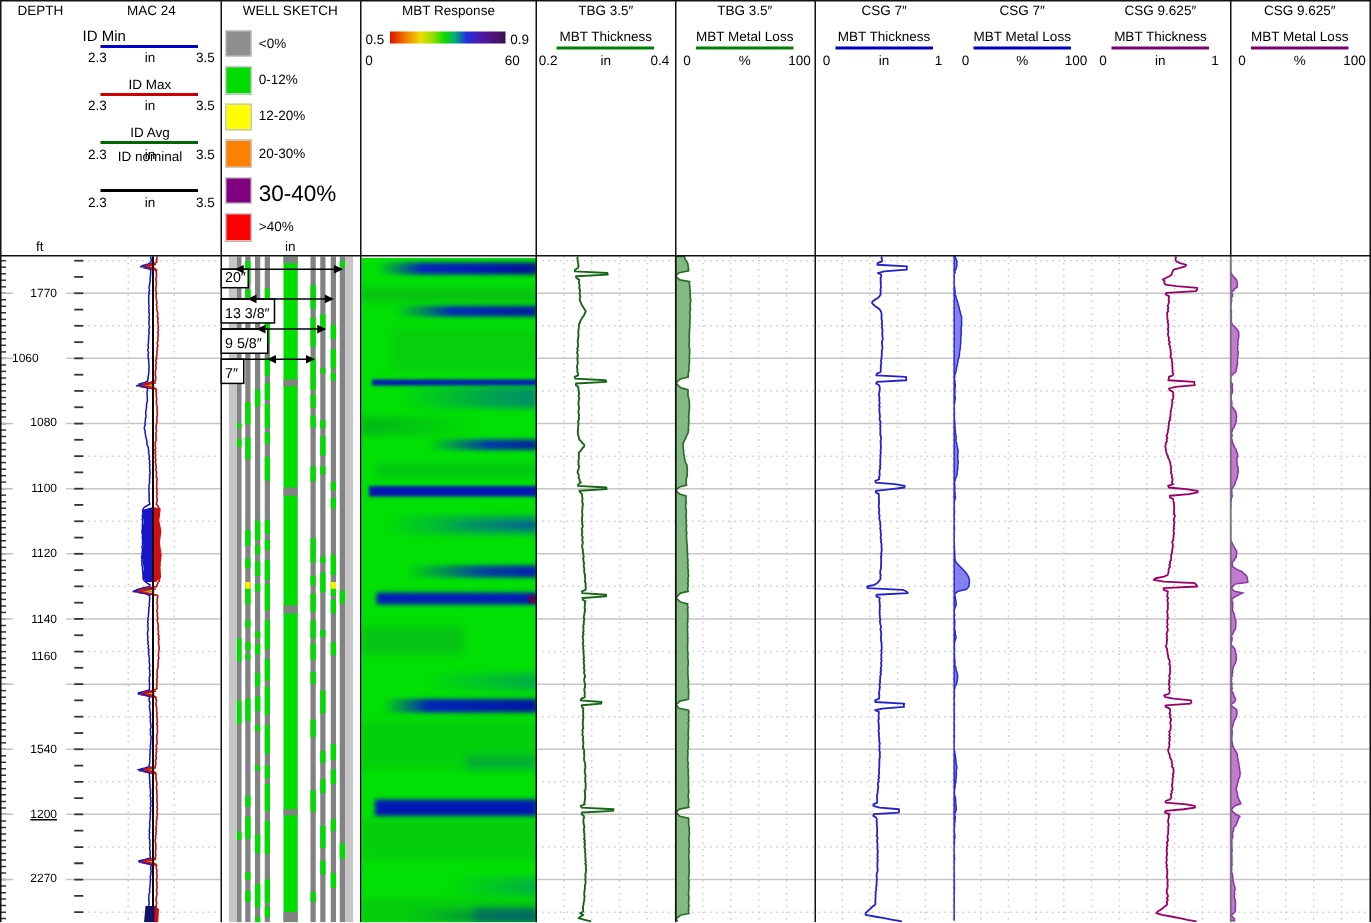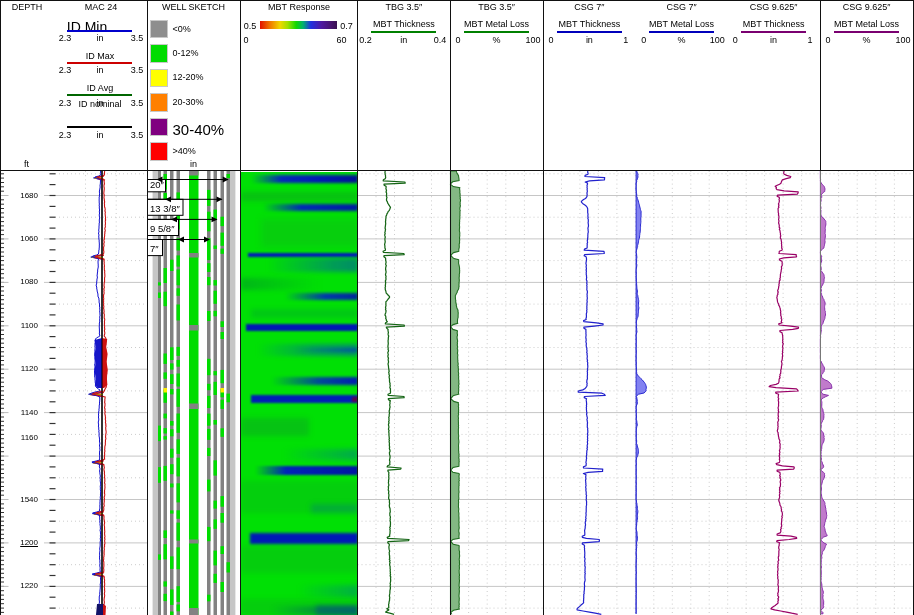--- a/index.html
+++ b/index.html
@@ -422,35 +422,35 @@
       <line x1="93.5" y1="513.8" x2="103" y2="513.8" stroke="#a8a000" stroke-width="1.2"></line>
       <path d="M102,572.5 L92.5,574.6 L102,576.6" fill="none" stroke="#1313cf" stroke-width="1"></path>
       <path d="M104,572.8 L94,574.9 L104,576.9" fill="none" stroke="#cc1111" stroke-width="1"></path>
       <line x1="93.5" y1="574.8" x2="103" y2="574.8" stroke="#a8a000" stroke-width="1.2"></line>
       <polyline points="100.7,171 100.4,172 100.9,173 100.8,174 100.6,175 98.9,176 95,177 96.3,178 100,179 100.4,180 100.5,181 100.4,182 100.4,183 100.3,184 100.1,185 100,186 100.2,187 100,188 99.8,189 99.7,190 99.4,191 99.4,192 99.5,193 99.8,194 99.2,195 99.6,196 99.1,197 99.2,198 99.2,199 99.1,200 99.2,201 99.2,202 99.2,203 99.4,204 99.2,205 99.2,206 99.5,207 99.1,208 99.6,209 99.5,210 99.5,211 99.2,212 99.7,213 99.3,214 99.3,215 99.3,216 99.5,217 99.8,218 99.3,219 99.4,220 99.2,221 99.5,222 99.3,223 99,224 99.3,225 98.9,226 99.1,227 98.9,228 99,229 98.6,230 98.9,231 99,232 98.5,233 98.6,234 99.1,235 98.7,236 98.8,237 98.9,238 98.8,239 99.2,240 99.1,241 99.2,242 99.3,243 99.3,244 99.4,245 99.2,246 99.4,247 99.1,248 99.2,249 99,250 98.7,251 98.9,252 98.5,253 98.5,254 96.6,255 92.7,256 92.6,257 96.9,258 98.4,259 98.3,260 98,261 98.1,262 98,263 98.2,264 98.2,265 98.2,266 98.3,267 98,268 97.9,269 97.6,270 97.7,271 97.6,272 97.3,273 97.4,274 97.1,275 97.1,276 97.4,277 97.3,278 97,279 96.9,280 96.9,281 96.6,282 96.8,283 96.5,284 96.2,285 96.2,286 96.8,287 96.7,288 96.8,289 97.1,290 97.1,291 97.4,292 97.7,293 97.9,294 98,295 97.9,296 98.2,297 98.8,298 99,299 98.9,300 99.3,301 98.9,302 99.4,303 99.4,304 99.7,305 99.3,306 99.8,307 99.8,308 99.6,309 100,310 99.7,311 99.7,312 100,313 99.8,314 100.1,315 100,316 99.6,317 99.9,318 99.8,319 99.6,320 99.8,321 99.7,322 99.4,323 99.3,324 99.4,325 99.3,326 99.2,327 99.4,328 99.3,329 99.5,330 99.3,331 99.6,332 99.3,333 99.4,334 99.7,335 99.9,336 98.2,337 96.4,338 95.5,339 95.3,340 95.3,341 95.4,342 95.2,343 94.8,344 95.2,345 94.8,346 95,347 95.1,348 95,349 94.9,350 94.9,351 95,352 94.8,353 94.9,354 95,355 95.1,356 95.3,357 94.8,358 95.1,359 94.9,360 95.3,361 94.9,362 95.2,363 94.8,364 94.6,365 95,366 94.9,367 94.9,368 94.6,369 94.7,370 94.6,371 94.4,372 94.7,373 94.5,374 94.7,375 94.6,376 94.7,377 95.1,378 94.9,379 95.1,380 95.2,381 95.2,382 95.3,383 95.6,384 95.3,385 95.5,386 96,387 97.1,388 98.3,389 100,390 99.8,391 95.1,392 91.7,393 89.6,394 93.9,395 97.6,396 99.9,397 99.6,398 100,399 99.6,400 99.8,401 99.5,402 99.5,403 99.7,404 99.2,405 99.3,406 99.1,407 99.3,408 98.9,409 99,410 99,411 98.5,412 98.8,413 98.5,414 98.5,415 98.8,416 98.3,417 98.7,418 98.7,419 98.8,420 98.5,421 98.3,422 98.3,423 98.5,424 98.7,425 98.4,426 98.5,427 98.9,428 98.5,429 99,430 99,431 98.7,432 99.3,433 98.9,434 99.2,435 98.9,436 99.4,437 99.3,438 99.6,439 99.6,440 99.4,441 99.6,442 99.8,443 99.9,444 99.5,445 99.5,446 99.9,447 99.8,448 99.7,449 100.1,450 99.7,451 99.5,452 99.6,453 99.4,454 99.7,455 99.7,456 99.6,457 99.7,458 99.6,459 99.7,460 96.1,461 91.9,462 96,463 99.5,464 99.7,465 99.4,466 99.3,467 99.9,468 100,469 99.8,470 99.5,471 99.8,472 99.9,473 99.9,474 100.2,475 100.3,476 100.3,477 99.9,478 100.4,479 100.2,480 100.2,481 100.4,482 100.5,483 100.7,484 100.6,485 100.2,486 100.3,487 100.4,488 100.3,489 100.3,490 100.8,491 100.6,492 100.6,493 100.5,494 100.4,495 100.6,496 100.1,497 100.4,498 100.3,499 100.1,500 100,501 100.1,502 99.8,503 100.1,504 99.9,505 99.8,506 99.9,507 99.9,508 99.8,509 99.4,510 99.8,511 96.6,512 92.7,513 96.2,514 99.4,515 99.6,516 99.6,517 99.8,518 99.6,519 99.9,520 100,521 99.7,522 100.1,523 100.1,524 99.9,525 100.4,526 100.2,527 100.4,528 100.4,529 100.1,530 100.1,531 100.6,532 100.3,533 100.7,534 100.6,535 100.2,536 100.7,537 100.3,538 100.2,539 100.5,540 100.4,541 100.1,542 100.2,543 100.1,544 100.2,545 100.1,546 100,547 99.8,548 99.7,549 99.9,550 100,551 99.6,552 99.8,553 99.4,554 99.9,555 99.5,556 99.6,557 99.6,558 99.5,559 99.9,560 99.9,561 99.8,562 100,563 100,564 99.8,565 99.8,566 100,567 100.2,568 100,569 100,570 100.2,571 100.3,572 96.7,573 92.3,574 96.7,575 100.8,576 100.9,577 100.4,578 100.6,579 100.5,580 100.8,581 100.5,582 100.6,583 100.2,584 100.2,585 100.4,586 100.2,587 100.3,588 100.1,589 100.1,590 99.9,591 100,592 99.6,593 99.9,594 99.8,595 99.4,596 99.2,597 99.3,598 99.2,599 99.2,600 99.4,601 99.4,602 99.4,603 98.9,604 99.3,605 99.4,606 99.4,607 99,608 99.3,609 99.2,610 99.4,611 99.2,612 99.8,613 99.7,614 99.4,615" fill="none" stroke="#1313cf" stroke-width="1"></polyline>
       <polyline points="104.6,171 104.6,172 104.4,173 104.5,174 104.3,175 102,176 97.5,177 99.1,178 103.1,179 104.5,180 104,181 104.3,182 104.2,183 104.5,184 104,185 104,186 104,187 104.3,188 104.2,189 104.2,190 104,191 104,192 103.8,193 103.9,194 104.3,195 104.2,196 104,197 104,198 104.3,199 104.3,200 104.4,201 104.7,202 104.3,203 104.5,204 104.5,205 104.5,206 104.6,207 105,208 105.1,209 105.2,210 104.8,211 105.4,212 105.2,213 105.1,214 105.3,215 105.3,216 105.5,217 105.6,218 105.3,219 105.7,220 105.2,221 105.4,222 105.4,223 105.5,224 105.2,225 105.3,226 105.4,227 104.9,228 104.8,229 105.2,230 105.2,231 104.7,232 105,233 104.6,234 104.7,235 104.6,236 104.5,237 104.2,238 104.5,239 103.9,240 103.9,241 104.3,242 104,243 103.7,244 104.1,245 104,246 103.7,247 103.5,248 103.7,249 103.5,250 103.8,251 103.9,252 103.7,253 103.5,254 99.9,255 95.6,256 95.6,257 99.6,258 103.9,259 104.3,260 103.9,261 104.3,262 104.1,263 104.2,264 104.3,265 104.5,266 104.2,267 104.4,268 104.3,269 104.4,270 104.8,271 104.6,272 104.7,273 104.8,274 104.8,275 104.9,276 104.8,277 104.5,278 104.6,279 104.5,280 104.7,281 104.4,282 104.3,283 104.1,284 104.1,285 104,286 104.4,287 104.2,288 103.7,289 104.2,290 103.9,291 104,292 104.1,293 104,294 103.4,295 103.7,296 103.4,297 103.7,298 103.8,299 103.2,300 103.8,301 103.3,302 103.7,303 103.7,304 103.5,305 103.8,306 103.9,307 103.5,308 103.8,309 104,310 104,311 104.2,312 103.7,313 104.2,314 104.4,315 104.2,316 104.3,317 104.1,318 104.7,319 104.7,320 104.5,321 104.4,322 104.6,323 104.3,324 104.5,325 104.5,326 104.7,327 104.4,328 104.9,329 104.5,330 104.4,331 104.7,332 104.8,333 104.7,334 104.4,335 104.2,336 105,337 105.7,338 106,339 106,340 106,341 106,342 105.6,343 105.9,344 105.6,345 105.3,346 105.4,347 105.3,348 105.3,349 105.8,350 105.7,351 105.8,352 105.6,353 105.3,354 105.8,355 105.7,356 105.9,357 105.8,358 105.5,359 105.8,360 105.6,361 105.7,362 106,363 105.7,364 106.1,365 106.3,366 106.3,367 106,368 106.4,369 106.5,370 106,371 106.3,372 106.6,373 106.6,374 106.2,375 106.4,376 106.6,377 106.2,378 106.5,379 106.2,380 106.6,381 106.1,382 106.5,383 106,384 106.3,385 106.3,386 106.3,387 105.6,388 105.1,389 104.6,390 104.5,391 98.3,392 94.2,393 92.5,394 96.7,395 100.9,396 105.1,397 105.1,398 104.9,399 104.8,400 104.9,401 104.6,402 104.8,403 105.1,404 104.9,405 105,406 104.6,407 104.6,408 105.1,409 104.8,410 104.9,411 105.3,412 104.8,413 104.9,414 105.1,415 105.4,416 105.3,417 105.6,418 105.2,419 105.6,420 105.6,421 105.6,422 105.4,423 106,424 105.6,425 106.1,426 105.7,427 105.7,428 105.8,429 105.8,430 106.1,431 106.1,432 106.1,433 105.8,434 105.7,435 105.7,436 105.5,437 105.8,438 105.9,439 105.4,440 105.5,441 105.4,442 105.3,443 105.4,444 105.3,445 105,446 104.8,447 104.8,448 104.8,449 104.6,450 105,451 104.6,452 104.6,453 104.6,454 104.7,455 104.3,456 104.6,457 104.3,458 104.7,459 102.9,460 99,461 94.9,462 99,463 102.8,464 104.1,465 103.9,466 104.3,467 104.3,468 103.9,469 104,470 104.2,471 104.5,472 104.4,473 104.4,474 104.6,475 104.7,476 104.5,477 104.6,478 104.9,479 104.7,480 104.9,481 104.7,482 104.5,483 105,484 104.9,485 104.8,486 105,487 104.9,488 104.8,489 104.7,490 104.4,491 104.7,492 104.3,493 104.8,494 104.7,495 104.6,496 104.1,497 104.2,498 104.5,499 104.1,500 104.4,501 104.1,502 104.2,503 103.8,504 104.2,505 104.2,506 103.6,507 103.8,508 103.8,509 103.8,510 103.4,511 99.5,512 95.7,513 99.7,514 103.6,515 104,516 104,517 104,518 103.9,519 104.2,520 104.4,521 104.6,522 104.6,523 104.4,524 104.2,525 104.4,526 104.6,527 104.5,528 104.6,529 104.6,530 104.7,531 104.8,532 104.5,533 104.7,534 104.6,535 104.9,536 104.9,537 104.5,538 105,539 104.7,540 104.6,541 104.8,542 104.9,543 104.8,544 104.3,545 104.7,546 104.3,547 104.2,548 104.3,549 104.4,550 103.9,551 104.3,552 103.8,553 104.3,554 103.9,555 104.1,556 103.7,557 103.7,558 103.8,559 103.5,560 103.5,561 103.9,562 103.8,563 103.9,564 103.9,565 103.9,566 103.8,567 103.6,568 103.7,569 103.9,570 103.7,571 103.7,572 99.7,573 95.2,574 99.3,575 103.7,576 104.4,577 104.1,578 104.3,579 104.6,580 104.6,581 104.3,582 104.7,583 104.6,584 104.7,585 104.4,586 104.3,587 104.5,588 104.7,589 104.4,590 104.8,591 104.6,592 104.5,593 104.3,594 104.7,595 104.6,596 104.5,597 104.2,598 104.2,599 104,600 104.2,601 104.4,602 104.3,603 104.1,604 104,605 103.7,606 103.8,607 103.5,608 103.9,609 103.9,610 103.4,611 103.9,612 103.7,613 103.7,614 103.3,615" fill="none" stroke="#cc1111" stroke-width="1.1"></polyline>
       <line x1="102.0" y1="171.0" x2="102.0" y2="611" stroke="#000" stroke-width="1"></line>
       <path d="M97,604 L104,604 L105,615 L96,615 Z" fill="#111166"></path>
       <path d="M103,604 L106,606 L105.5,615 L103,615 Z" fill="#cc1111"></path>
 </svg>
-<div style="position:absolute;left:8px;top:190.5px;width:30px;text-align:right;font-size:8px;color:#000;">1680</div>
-    <div style="position:absolute;left:8px;top:233.9px;width:30px;text-align:right;font-size:8px;color:#000;">1060</div>
+<div style="position:absolute;left:8px;top:190.5px;width:30px;text-align:right;font-size:8px;color:#000;">1770</div>
+    <div style="position:absolute;left:8px;top:233.9px;width:30px;text-align:left;font-size:8px;color:#000;">1060</div>
     <div style="position:absolute;left:8px;top:277.4px;width:30px;text-align:right;font-size:8px;color:#000;">1080</div>
     <div style="position:absolute;left:8px;top:320.8px;width:30px;text-align:right;font-size:8px;color:#000;">1100</div>
     <div style="position:absolute;left:8px;top:364.2px;width:30px;text-align:right;font-size:8px;color:#000;">1120</div>
     <div style="position:absolute;left:8px;top:407.6px;width:30px;text-align:right;font-size:8px;color:#000;">1140</div>
     <div style="position:absolute;left:8px;top:433px;width:30px;text-align:right;font-size:8px;color:#000;">1160</div>
     <div style="position:absolute;left:8px;top:494.5px;width:30px;text-align:right;font-size:8px;color:#000;">1540</div>
     <div style="position:absolute;left:8px;top:537.9px;width:30px;text-align:right;font-size:8px;color:#000;text-decoration:underline;">1200</div>
-    <div style="position:absolute;left:8px;top:581.4px;width:30px;text-align:right;font-size:8px;color:#000;">1220</div>
+    <div style="position:absolute;left:8px;top:581.4px;width:30px;text-align:right;font-size:8px;color:#000;">2270</div>
 <div style="position:absolute;left:-3px;top:1.5px;width:60px;text-align:center;font-size:9px;color:#000;">DEPTH</div>
     <div style="position:absolute;left:61px;top:1.5px;width:80px;text-align:center;font-size:9px;color:#000;">MAC 24</div>
     <div style="position:absolute;left:11.5px;top:158.5px;width:30px;text-align:center;font-size:9px;color:#000;">ft</div>
     <div style="position:absolute;left:178.5px;top:158.5px;width:30px;text-align:center;font-size:9px;color:#000;">in</div>
-    <div style="position:absolute;left:42px;top:19px;width:90px;text-align:center;font-size:14px;color:#000;">ID Min</div>
+    <div style="position:absolute;left:55px;top:19px;width:90px;text-align:left;font-size:10px;color:#000;">ID Min</div>
     <div style="position:absolute;left:67px;top:29.8px;width:65px;height:2px;background:#0000cc;"></div>
     <div style="position:absolute;left:53px;top:33.2px;width:24px;text-align:center;font-size:9px;color:#000;">2.3</div>
     <div style="position:absolute;left:88px;top:33.2px;width:24px;text-align:center;font-size:9px;color:#000;">in</div>
     <div style="position:absolute;left:125px;top:33.2px;width:24px;text-align:center;font-size:9px;color:#000;">3.5</div>
     <div style="position:absolute;left:55px;top:51.2px;width:90px;text-align:center;font-size:9px;color:#000;">ID Max</div>
     <div style="position:absolute;left:67px;top:62px;width:65px;height:2px;background:#cc0000;"></div>
     <div style="position:absolute;left:53px;top:65.4px;width:24px;text-align:center;font-size:9px;color:#000;">2.3</div>
     <div style="position:absolute;left:88px;top:65.4px;width:24px;text-align:center;font-size:9px;color:#000;">in</div>
     <div style="position:absolute;left:125px;top:65.4px;width:24px;text-align:center;font-size:9px;color:#000;">3.5</div>
     <div style="position:absolute;left:55px;top:83.4px;width:90px;text-align:center;font-size:9px;color:#000;">ID Avg</div>
@@ -472,21 +472,21 @@
     <div style="position:absolute;left:172.5px;top:72.4px;font-size:9px;color:#000;">12-20%</div>
     <div style="position:absolute;left:149.5px;top:93.2px;width:16.5px;height:16.5px;background:#ff8000;border:1px solid #c8c8c8;"></div>
     <div style="position:absolute;left:172.5px;top:96.8px;font-size:9px;color:#000;">20-30%</div>
     <div style="position:absolute;left:149.5px;top:117.7px;width:16.5px;height:16.5px;background:#800080;border:1px solid #c8c8c8;"></div>
     <div style="position:absolute;left:172.5px;top:121.3px;font-size:15px;color:#000;">30-40%</div>
     <div style="position:absolute;left:149.5px;top:142.2px;width:16.5px;height:16.5px;background:#ff0000;border:1px solid #c8c8c8;"></div>
     <div style="position:absolute;left:172.5px;top:145.8px;font-size:9px;color:#000;">&gt;40%</div>
     <div style="position:absolute;left:244px;top:1.5px;width:110px;text-align:center;font-size:9px;color:#000;">MBT Response</div>
     <div style="position:absolute;left:260px;top:20.7px;width:77px;height:8.6px;background:linear-gradient(90deg,#e11000 0%,#f07800 13%,#f0d800 26%,#a0e000 36%,#10d800 47%,#00b070 56%,#2030e0 66%,#5018a0 80%,#481470 92%,#381050 100%);"></div>
     <div style="position:absolute;left:238px;top:20.5px;width:24px;text-align:center;font-size:9px;color:#000;">0.5</div>
-    <div style="position:absolute;left:334.5px;top:20.5px;width:24px;text-align:center;font-size:9px;color:#000;">0.7</div>
+    <div style="position:absolute;left:334.5px;top:20.5px;width:24px;text-align:center;font-size:9px;color:#000;">0.9</div>
     <div style="position:absolute;left:238px;top:34.5px;width:16px;text-align:center;font-size:9px;color:#000;">0</div>
     <div style="position:absolute;left:336.5px;top:34.5px;width:24px;text-align:left;font-size:9px;color:#000;">60</div>
     <div style="position:absolute;left:353.8px;top:1.5px;width:100px;text-align:center;font-size:9px;color:#000;">TBG 3.5″</div>
     <div style="position:absolute;left:353.8px;top:19px;width:100px;text-align:center;font-size:9px;color:#000;">MBT Thickness</div>
     <div style="position:absolute;left:371.2px;top:30.8px;width:65px;height:1.8px;background:#008000;"></div>
     <div style="position:absolute;left:355.5px;top:34.5px;width:20px;text-align:center;font-size:9px;color:#000;">0.2</div>
     <div style="position:absolute;left:388.8px;top:34.5px;width:30px;text-align:center;font-size:9px;color:#000;">in</div>
     <div style="position:absolute;left:427px;top:34.5px;width:26px;text-align:center;font-size:9px;color:#000;">0.4</div>
     <div style="position:absolute;left:446.5px;top:1.5px;width:100px;text-align:center;font-size:9px;color:#000;">TBG 3.5″</div>
     <div style="position:absolute;left:446.5px;top:19px;width:100px;text-align:center;font-size:9px;color:#000;">MBT Metal Loss</div>

